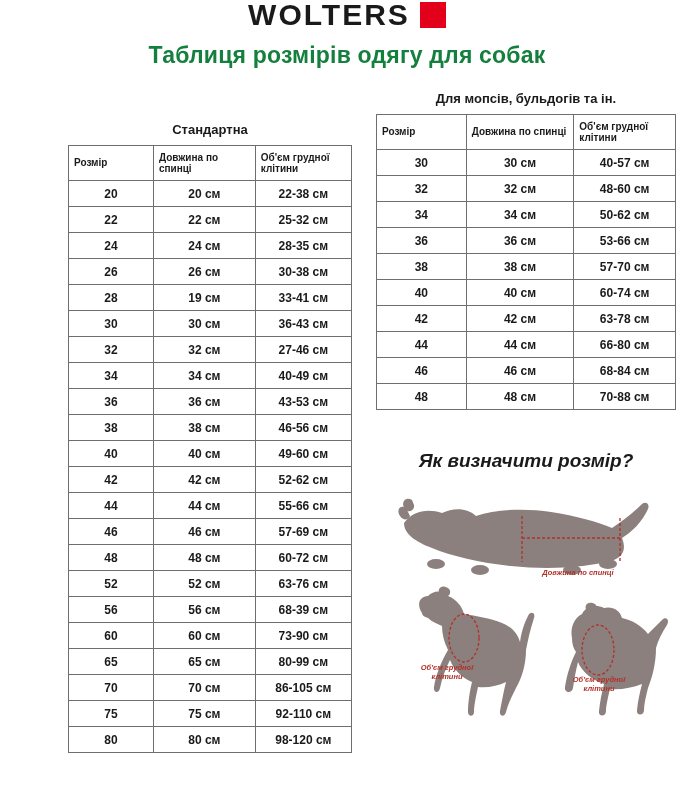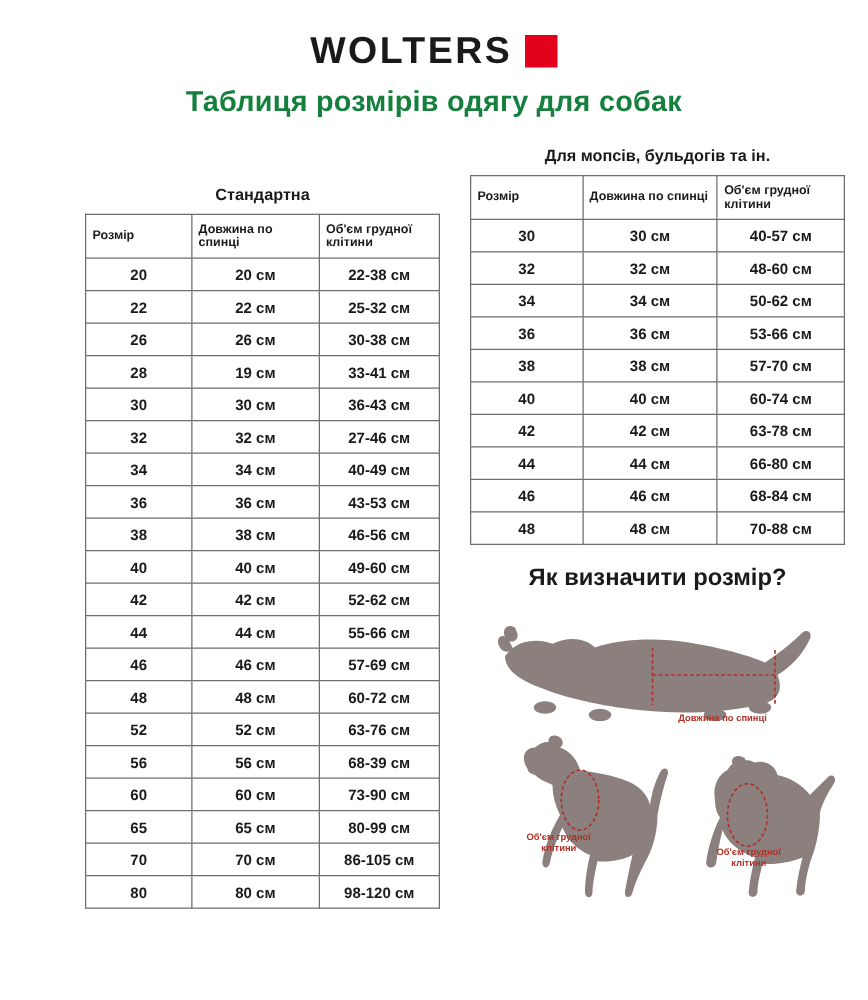--- a/index.html
+++ b/index.html
@@ -20,21 +20,20 @@
     height: 800px;
     position: relative;
     box-sizing: border-box;
   }
   
   .brand {
     display: flex;
     align-items: center;
     justify-content: center;
     gap: 10px;
-    margin-top: 26px;
   }
   .brand-word {
     font-size: 30px;
     font-weight: bold;
     letter-spacing: 2px;
     color: #1a1a1a;
     line-height: 1;
   }
   .brand-square {
     width: 26px;
@@ -97,21 +96,22 @@
     height: 28px;
   }
   table.size-table thead th.c0 { width: 30%; }
   table.size-table thead th.c1 { width: 36%; }
   table.size-table thead th.c2 { width: 34%; }
   table.size-table tbody td {
     font-size: 12px;
   }
   
   .howto {
-    margin-top: 16px;
+    margin-top: 40px;
+    font-style: italic;
   }
   .howto-title {
     text-align: center;
     font-size: 19px;
     font-weight: bold;
     color: #1a1a1a;
     margin-bottom: 6px;
   }
   .diagram {
     position: relative;
@@ -172,20 +172,25 @@
               <td>20</td>
               <td>20 см</td>
               <td>22-38 см</td>
             </tr>
           <tr>
               <td>22</td>
               <td>22 см</td>
               <td>25-32 см</td>
             </tr>
           <tr>
+              <td>24</td>
+              <td>24 см</td>
+              <td>28-35 см</td>
+            </tr>
+          <tr>
               <td>26</td>
               <td>26 см</td>
               <td>30-38 см</td>
             </tr>
           <tr>
               <td>28</td>
               <td>19 см</td>
               <td>33-41 см</td>
             </tr>
           <tr>
@@ -255,20 +260,25 @@
             </tr>
           <tr>
               <td>65</td>
               <td>65 см</td>
               <td>80-99 см</td>
             </tr>
           <tr>
               <td>70</td>
               <td>70 см</td>
               <td>86-105 см</td>
+            </tr>
+          <tr>
+              <td>75</td>
+              <td>75 см</td>
+              <td>92-110 см</td>
             </tr>
           <tr>
               <td>80</td>
               <td>80 см</td>
               <td>98-120 см</td>
             </tr>
         </tbody>
       </table>
     </div>
 

